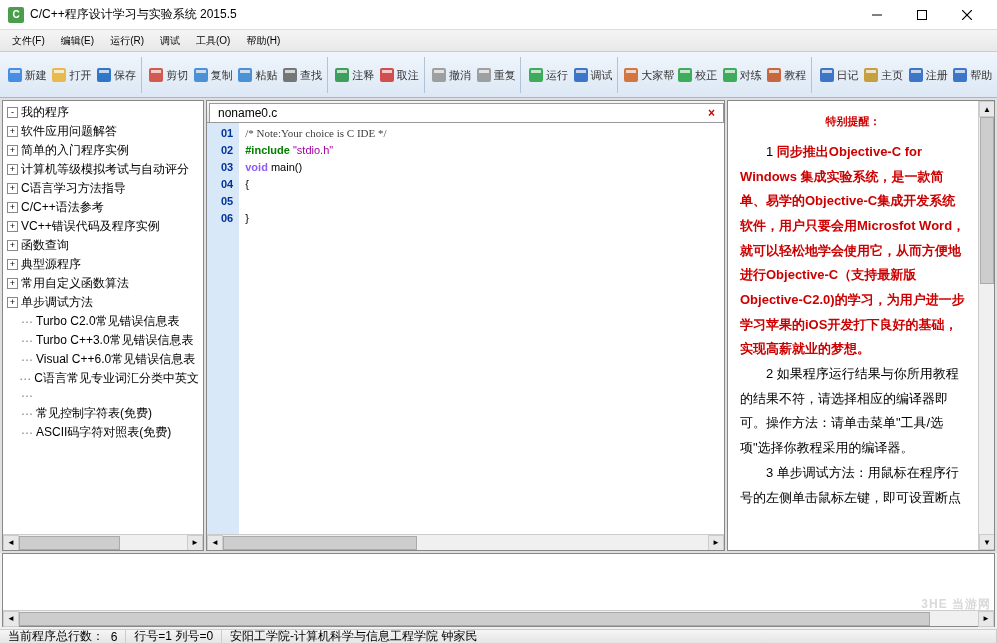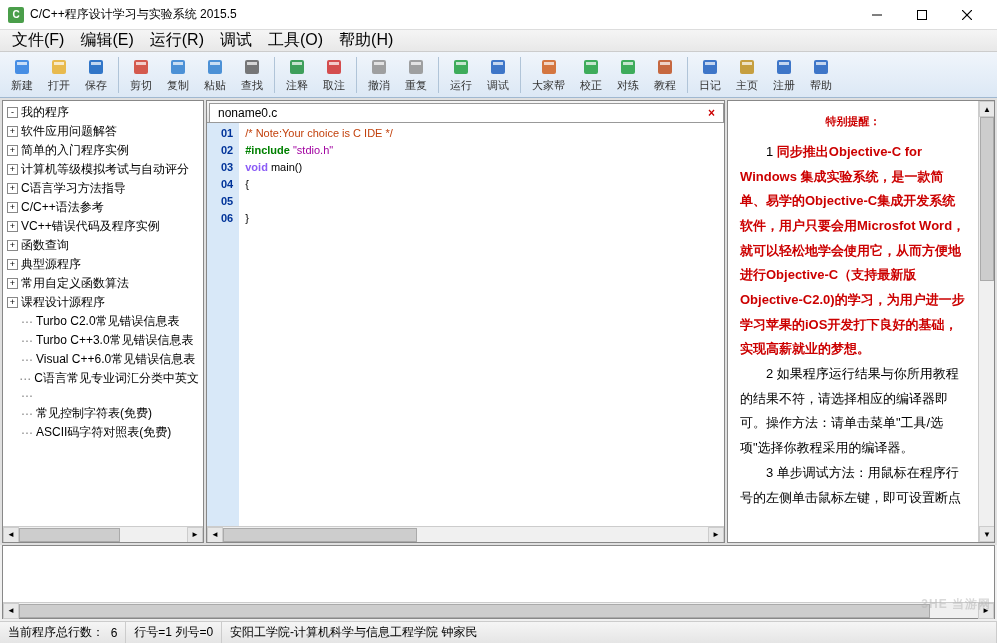--- a/index.html
+++ b/index.html
@@ -6,24 +6,24 @@
 body { width: 997px; height: 643px; background: #f0f0f0; display: flex; flex-direction: column; font-size: 12px; overflow: hidden; }
 
 .titlebar { height: 30px; background: #fff; display: flex; align-items: center; padding: 0 8px; border-bottom: 1px solid #ddd; }
 .titlebar-icon { width: 16px; height: 16px; background: #4a9e4a; border-radius: 2px; display: flex; align-items: center; justify-content: center; color: #fff; font-size: 10px; font-weight: bold; margin-right: 6px; }
 .titlebar-title { flex: 1; font-size: 12px; color: #000; }
 .win-controls { display: flex; }
 .win-btn { width: 45px; height: 28px; display: flex; align-items: center; justify-content: center; cursor: pointer; }
 .win-btn svg { width: 10px; height: 10px; }
 
 .menubar { height: 22px; background: linear-gradient(#f5f5f5,#e8e8e8); display: flex; align-items: center; padding: 0 4px; border-bottom: 1px solid #ccc; }
-.menu-item { padding: 2px 8px; cursor: pointer; font-size: 16px; }
+.menu-item { padding: 2px 8px; cursor: pointer; font-size: 10px; }
 
 .toolbar { height: 46px; background: linear-gradient(#f0f5fb,#dce8f5); display: flex; align-items: center; padding: 2px 4px; border-bottom: 1px solid #a0b8d0; gap: 1px; }
-.tool-btn { display: flex; flex-direction: column; align-items: center; justify-content: center; padding: 2px 6px; cursor: pointer; border: 1px solid transparent; border-radius: 2px; min-width: 34px; }
+.tool-btn { display: flex; flex-direction: row; align-items: center; justify-content: center; padding: 2px 6px; cursor: pointer; border: 1px solid transparent; border-radius: 2px; min-width: 34px; }
 .tool-icon { width: 20px; height: 20px; display: flex; align-items: center; justify-content: center; }
 .tool-label { font-size: 11px; color: #333; margin-top: 1px; white-space: nowrap; }
 .tool-sep { width: 1px; height: 36px; background: #b0c4d8; margin: 0 3px; }
 
 .main-area { flex: 1; display: flex; overflow: hidden; background: #e0e0e0; padding: 2px; gap: 2px; }
 
 .panel { background: #fff; border: 1px solid #888; display: flex; flex-direction: column; overflow: hidden; }
 .left-panel { width: 202px; }
 .center-panel { flex: 1; }
 .right-panel { width: 268px; }
@@ -42,35 +42,35 @@
 
 .editor-tabs { height: 22px; background: linear-gradient(#f5f5f5,#e5e5e5); display: flex; align-items: flex-end; border-bottom: 1px solid #999; padding-left: 2px; }
 .editor-tab { background: #fff; border: 1px solid #999; border-bottom: none; padding: 2px 8px; font-family: "Courier New", monospace; font-size: 12px; display: flex; align-items: center; gap: 12px; }
 .tab-close { color: #c00; font-weight: bold; cursor: pointer; margin-left: auto; }
 
 .editor-body { flex: 1; display: flex; font-family: "Courier New", Consolas, monospace; font-size: 11px; overflow: auto; }
 .gutter { background: #d8e8f8; color: #003399; text-align: right; padding: 2px 6px 2px 14px; font-weight: bold; user-select: none; }
 .gutter-line { height: 17px; line-height: 17px; }
 .code { flex: 1; padding: 2px 6px; }
 .code-line { height: 17px; line-height: 17px; white-space: pre; }
-.comment { color: #c2410c; }
+.comment { color: #404040; font-family: Liberation Serif, serif; }
 .keyword { color: #8b5cf6; font-weight: bold; }
 .preproc { color: #008000; font-weight: bold; }
 .string { color: #a000a0; }
 
 .info-header { height: 22px; background: linear-gradient(#f8f8f8,#e8e8e8); border-bottom: 1px solid #ccc; padding: 3px 6px; font-size: 12px; }
 .info-body { flex: 1; overflow: auto; padding: 10px 12px; font-size: 13px; line-height: 1.9; }
 .info-title { text-align: center; color: #c00; font-weight: bold; font-size: 11px; margin-bottom: 8px; }
 .info-p { text-indent: 2em; color: #000; }
 .info-red { color: #c00; font-weight: bold; text-align: center; }
 
 .bottom-panel { height: 74px; background: #fff; border: 1px solid #888; margin: 0 2px 2px 2px; display: flex; flex-direction: column; }
 .bottom-content { flex: 1; }
 
-.statusbar { height: 22px; background: linear-gradient(#f5f5f5,#e5e5e5); border-top: 1px solid #ccc; display: flex; align-items: center; font-size: 12px; }
+.statusbar { height: 14px; background: linear-gradient(#f5f5f5,#e5e5e5); border-top: 1px solid #ccc; display: flex; align-items: center; font-size: 12px; }
 .status-cell { padding: 0 8px; border-right: 1px solid #ccc; height: 100%; display: flex; align-items: center; }
 
 .watermark { position: absolute; right: 6px; bottom: 30px; font-size: 12px; font-weight: bold; color: rgba(180,180,180,0.5); letter-spacing: 1px; pointer-events: none; }
 
 .scroll-v { width: 16px; background: #f0f0f0; border-left: 1px solid #ccc; display: flex; flex-direction: column; }
 .scroll-v .scroll-arrow { width: 16px; height: 16px; }
 .scroll-v-track { flex: 1; position: relative; }
 .scroll-v-thumb { position: absolute; width: 14px; left: 1px; background: #cdcdcd; border: 1px solid #aaa; }
 
 .right-wrap { display: flex; flex: 1; overflow: hidden; }
@@ -348,21 +348,21 @@
         <div class="tree-item">
           <span class="tree-toggle">+</span>
           <span class="tree-label">典型源程序</span>
         </div>
         <div class="tree-item">
           <span class="tree-toggle">+</span>
           <span class="tree-label">常用自定义函数算法</span>
         </div>
         <div class="tree-item">
           <span class="tree-toggle">+</span>
-          <span class="tree-label">课程设计源程序</span>
+          <span class="tree-label">单步调试方法</span>
         </div>
         <div class="tree-item">
           <span class="tree-spacer"></span>
           <span style="color: rgb(136, 136, 136); margin-right: 3px;">⋯</span>
           <span class="tree-label">Turbo C2.0常见错误信息表</span>
         </div>
         <div class="tree-item">
           <span class="tree-spacer"></span>
           <span style="color: rgb(136, 136, 136); margin-right: 3px;">⋯</span>
           <span class="tree-label">Turbo C++3.0常见错误信息表</span>

